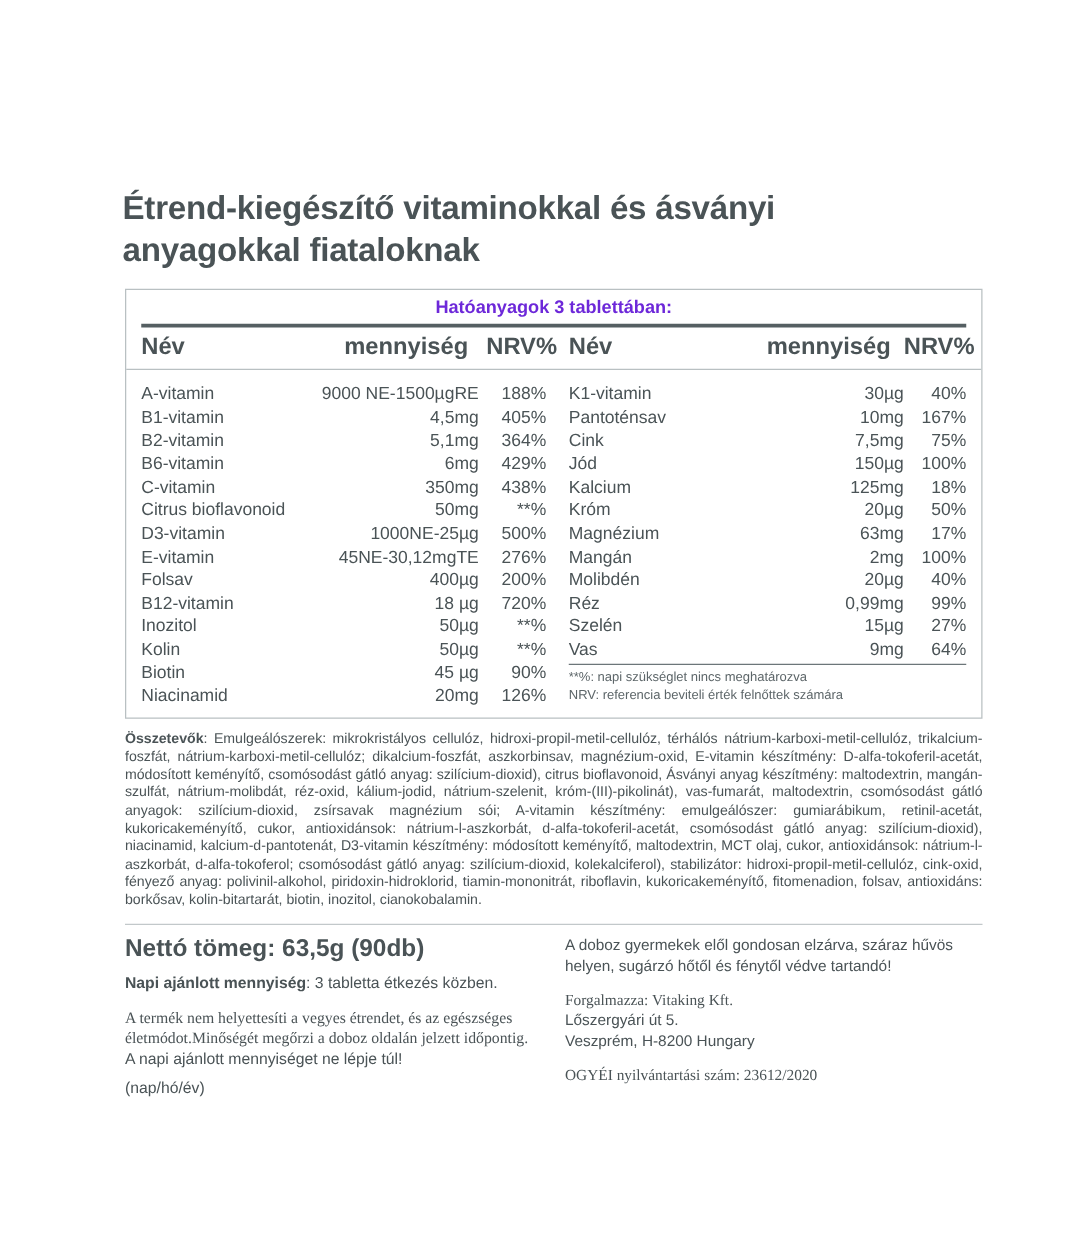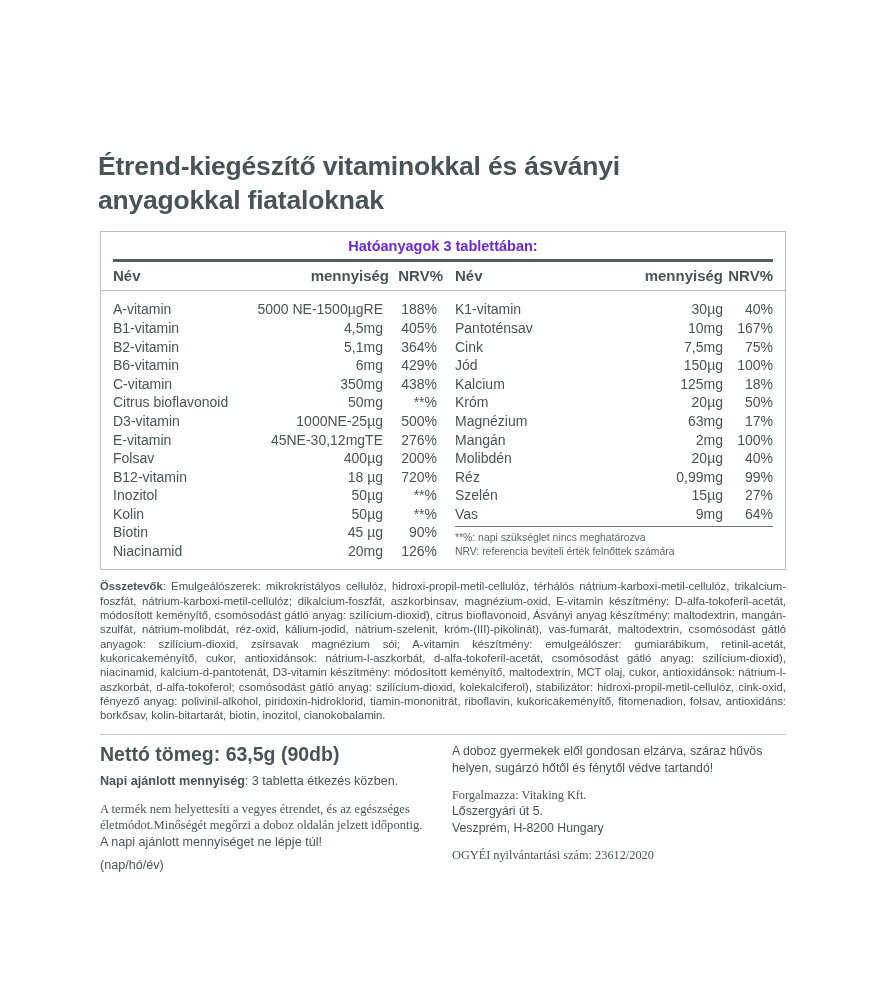--- a/index.html
+++ b/index.html
@@ -50,21 +50,21 @@
     color: #6d28d9;
   }
   .thick-rule {
     height: 3px;
     background: #555f62;
     margin: 0 12px 0 12px;
   }
   .head-row {
     display: flex;
     padding: 5px 12px 6px 12px;
-    font-size: 15px;
+    font-size: 19px;
     font-weight: bold;
     color: #4a5356;
   }
   .thin-rule {
     height: 1px;
     background: #b9c0c2;
   }
 
   .body-area {
     display: flex;
@@ -86,21 +86,21 @@
   .c-amt   { width: 128px; text-align: right; white-space: nowrap; }
   .c-nrv   { width: 54px;  text-align: right; white-space: nowrap; }
 
   .half.right .c-amt { width: 120px; }
   .half.right .c-nrv { width: 50px; }
 
   
   .head-row .h-half { width: 50%; display: flex; box-sizing: border-box; }
   .head-row .h-half.right { padding-left: 12px; }
   .head-row .h-name { flex: 1 1 auto; }
-  .head-row .h-amt  { width: 128px; text-align: right; }
+  .head-row .h-amt  { width: 128px; text-align: center; }
   .head-row .h-nrv  { width: 54px;  text-align: right; }
   .head-row .h-half.right .h-amt { width: 120px; }
   .head-row .h-half.right .h-nrv { width: 50px; }
 
   .notes {
     margin-top: 3px;
     border-top: 1.6px solid #6c7679;
     padding-top: 4px;
   }
   .note-line {
@@ -190,21 +190,21 @@
     </div>
 
     <div class="thin-rule"></div>
 
     <div class="body-area">
 
       <div class="half left">
         <div id="left-rows">
             <div class="row">
               <span class="c-name">A-vitamin</span>
-              <span class="c-amt">5000 NE-1500µgRE</span>
+              <span class="c-amt">9000 NE-1500µgRE</span>
               <span class="c-nrv">188%</span>
             </div>
             <div class="row">
               <span class="c-name">B1-vitamin</span>
               <span class="c-amt">4,5mg</span>
               <span class="c-nrv">405%</span>
             </div>
             <div class="row">
               <span class="c-name">B2-vitamin</span>
               <span class="c-amt">5,1mg</span>

